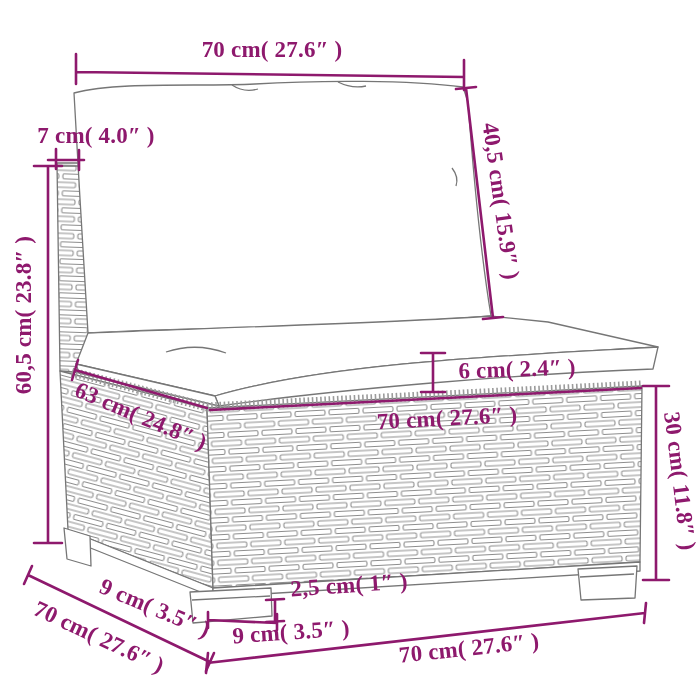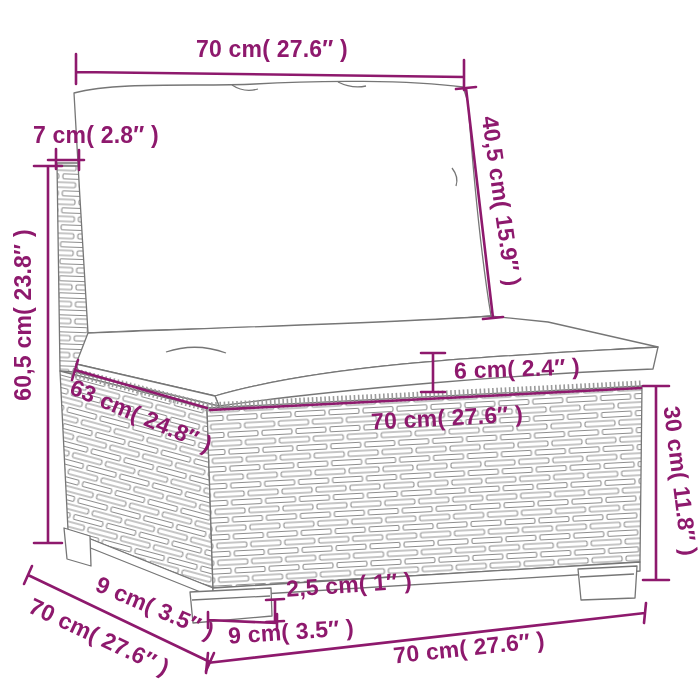--- a/index.html
+++ b/index.html
@@ -1,18 +1,18 @@
 <!DOCTYPE html>
 <html><head>
 <meta charset="utf-8">
 <style>
   html,body{margin:0;padding:0;background:#fff;}
   #stage{
     position:relative;width:700px;height:700px;background:#fff;overflow:hidden;
-    font-family:Liberation Sans, sans-serif;
+    font-family:Liberation Serif, serif;
   }
   #stage svg{position:absolute;left:0;top:0;}
   .dim-label{
     position:absolute;white-space:nowrap;color:var(--dim,#8E196D);
     font-weight:bold;font-size:23px;letter-spacing:0.2px;
     transform:translate(-50%,-50%) rotate(var(--r,0deg));
     transform-origin:center center;line-height:1;
   }
   .dim{stroke:var(--dim,#8E196D);}
 </style>
@@ -83,21 +83,21 @@
       <path d="M656,387 L656,580 M643,386 L669,386 M643,580 L669,580"></path>
       <path d="M28,575 L210,662 M32,566 L24,584 M214,653 L206,671"></path>
       <path d="M275,601 L275,622 M266,600 L284,599 M266,622 L284,621"></path>
       <path d="M208,620 L277,623 M208,612 L208,628 M277,614 L277,630"></path>
       <path d="M207,663 L645,613 M208,653 L206,673 M646,603 L644,623"></path>
     </g>
   </svg>
 
   <div class="dim-label" style="left:272px;top:49px;--r:0deg">70 cm( 27.6″ )</div>
   <div class="dim-label" style="left:501px;top:201px;--r:82deg">40,5 cm( 15.9″ )</div>
-  <div class="dim-label" style="left:96px;top:135px;--r:0deg">7 cm( 2.8″ )</div>
+  <div class="dim-label" style="left:96px;top:135px;--r:0deg">7 cm( 4.0″ )</div>
   <div class="dim-label" style="left:23px;top:315px;--r:-90deg">60,5 cm( 23.8″ )</div>
   <div class="dim-label" style="left:517px;top:369px;--r:-2deg">6 cm( 2.4″ )</div>
   <div class="dim-label" style="left:141px;top:416px;--r:23deg">63 cm( 24.8″ )</div>
   <div class="dim-label" style="left:447px;top:418px;--r:-3deg">70 cm( 27.6″ )</div>
   <div class="dim-label" style="left:680px;top:481px;--r:83deg">30 cm( 11.8″ )</div>
   <div class="dim-label" style="left:155px;top:608px;--r:23deg">9 cm( 3.5″ )</div>
   <div class="dim-label" style="left:99px;top:637px;--r:25deg">70 cm( 27.6″ )</div>
   <div class="dim-label" style="left:349px;top:585px;--r:-4deg">2,5 cm( 1″ )</div>
   <div class="dim-label" style="left:291px;top:632px;--r:-4deg">9 cm( 3.5″ )</div>
   <div class="dim-label" style="left:469px;top:648px;--r:-6deg">70 cm( 27.6″ )</div>

